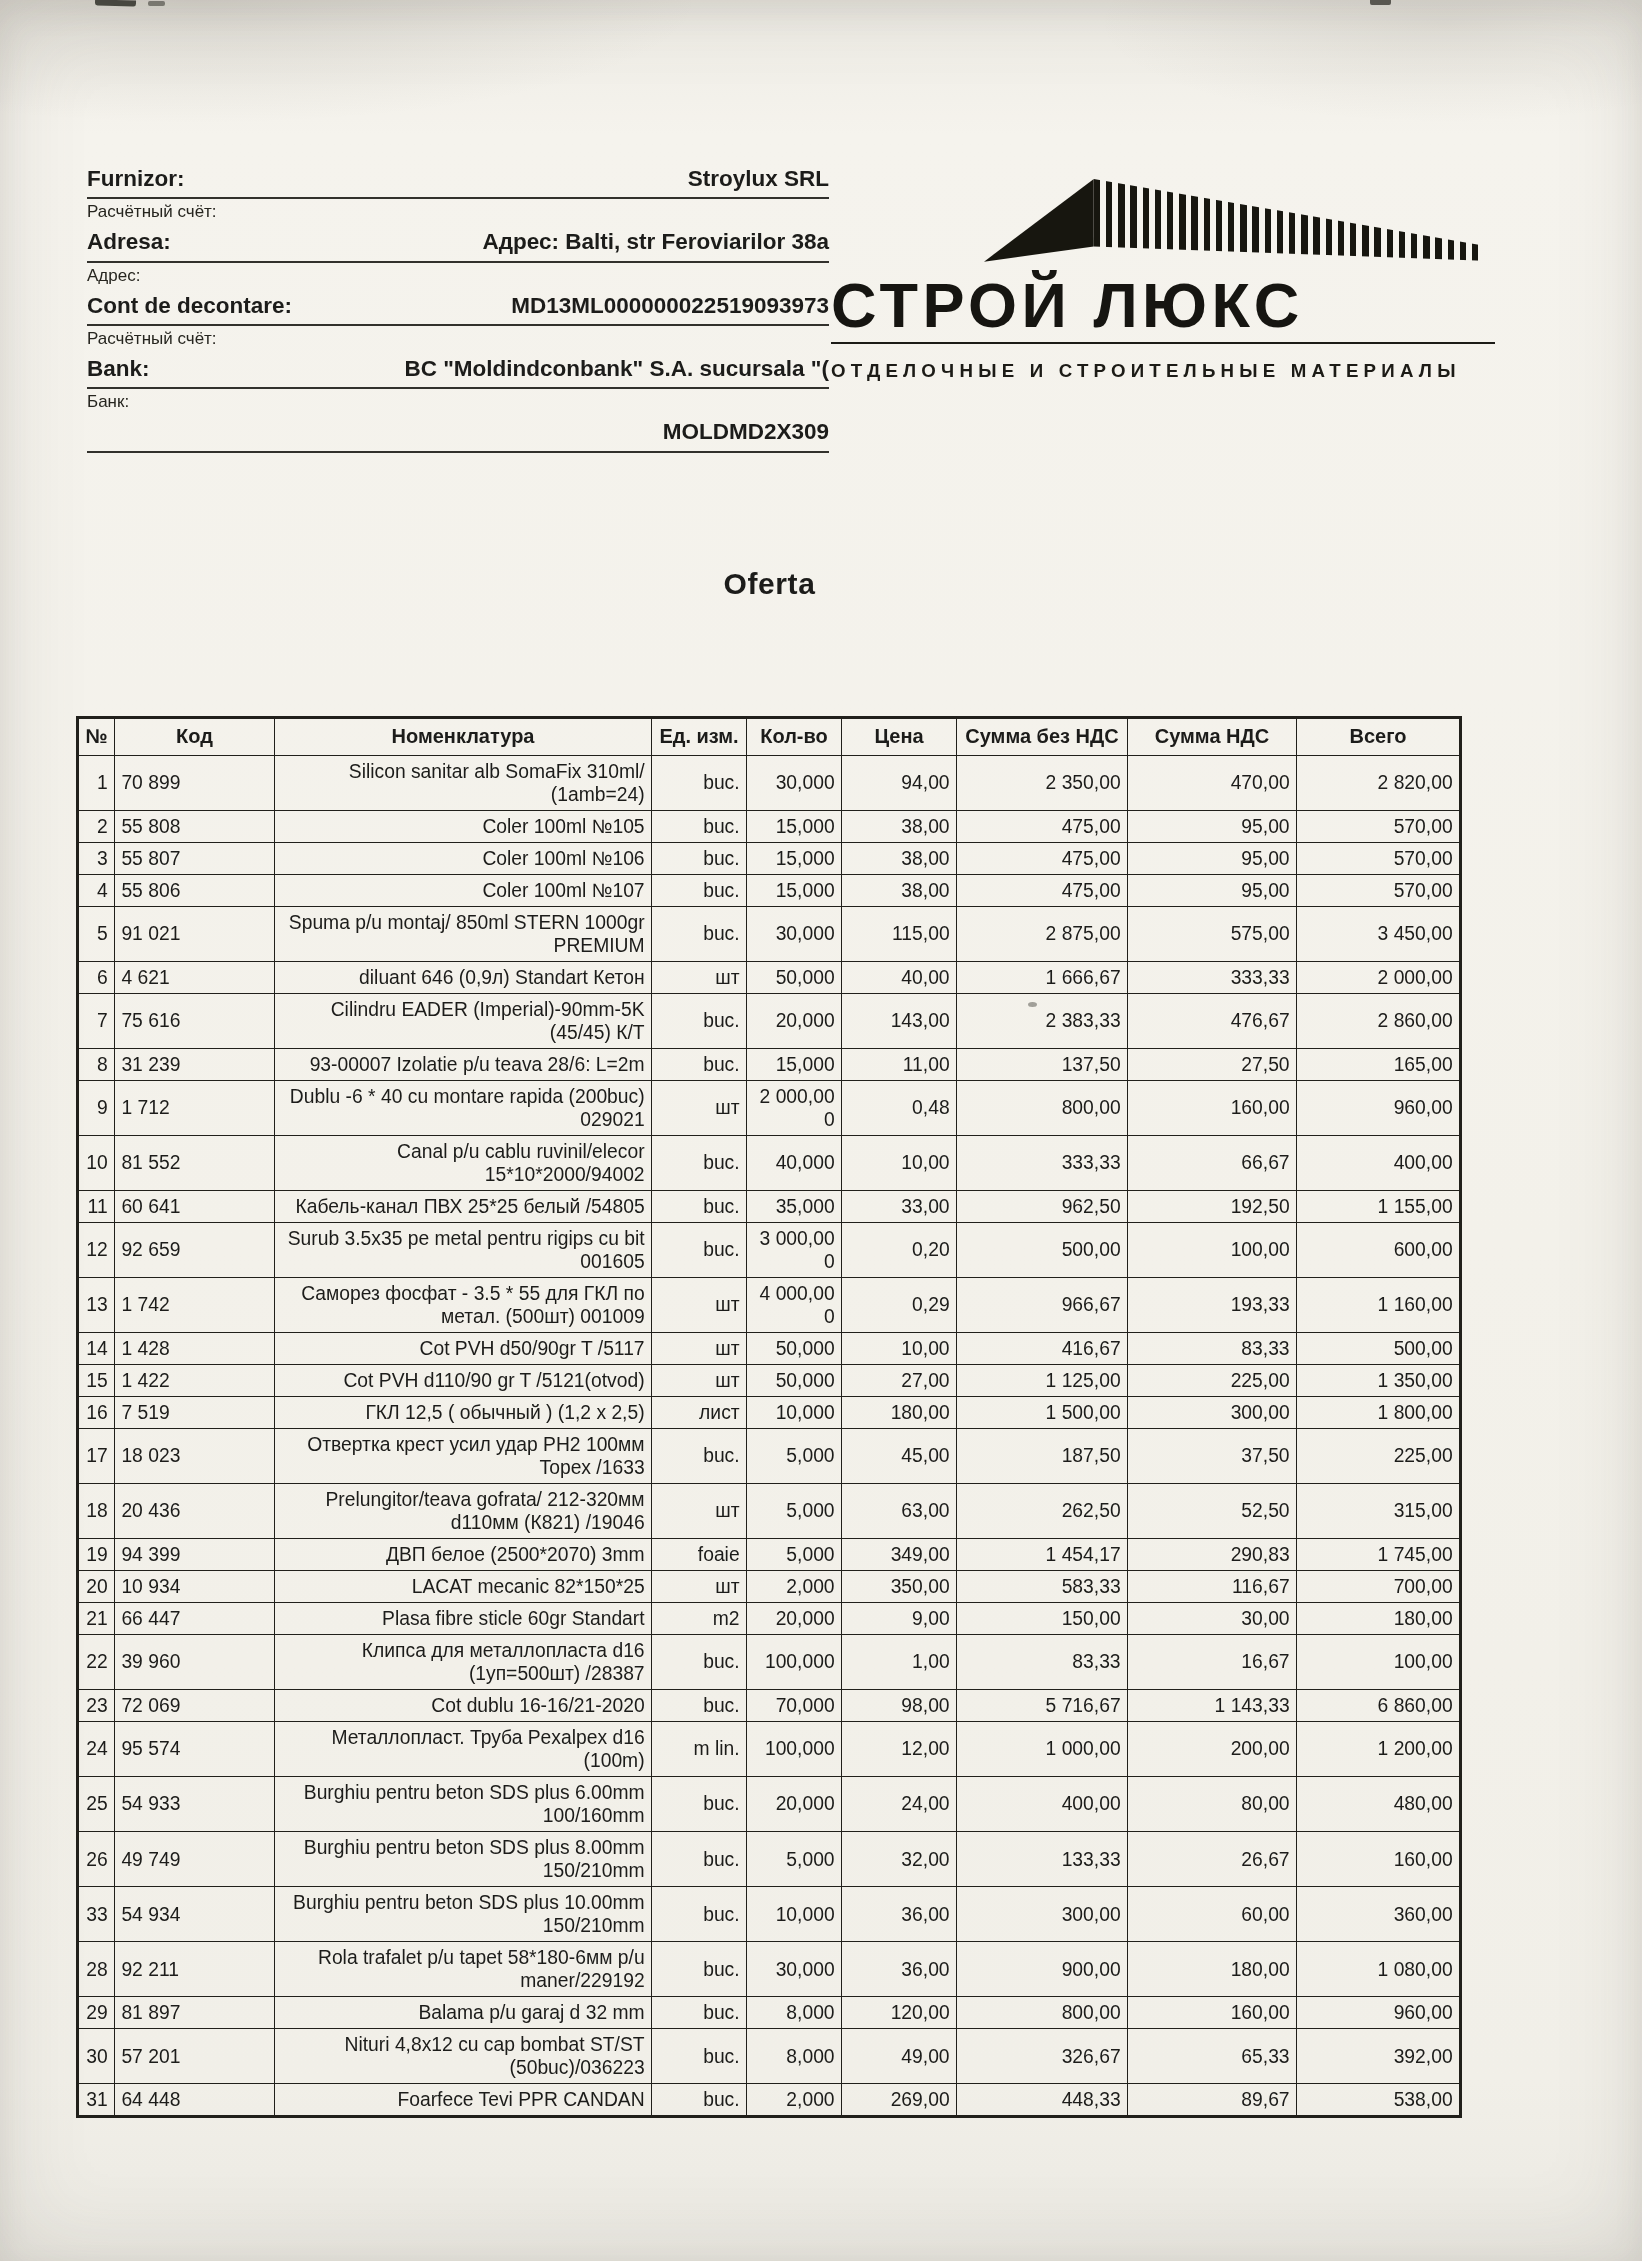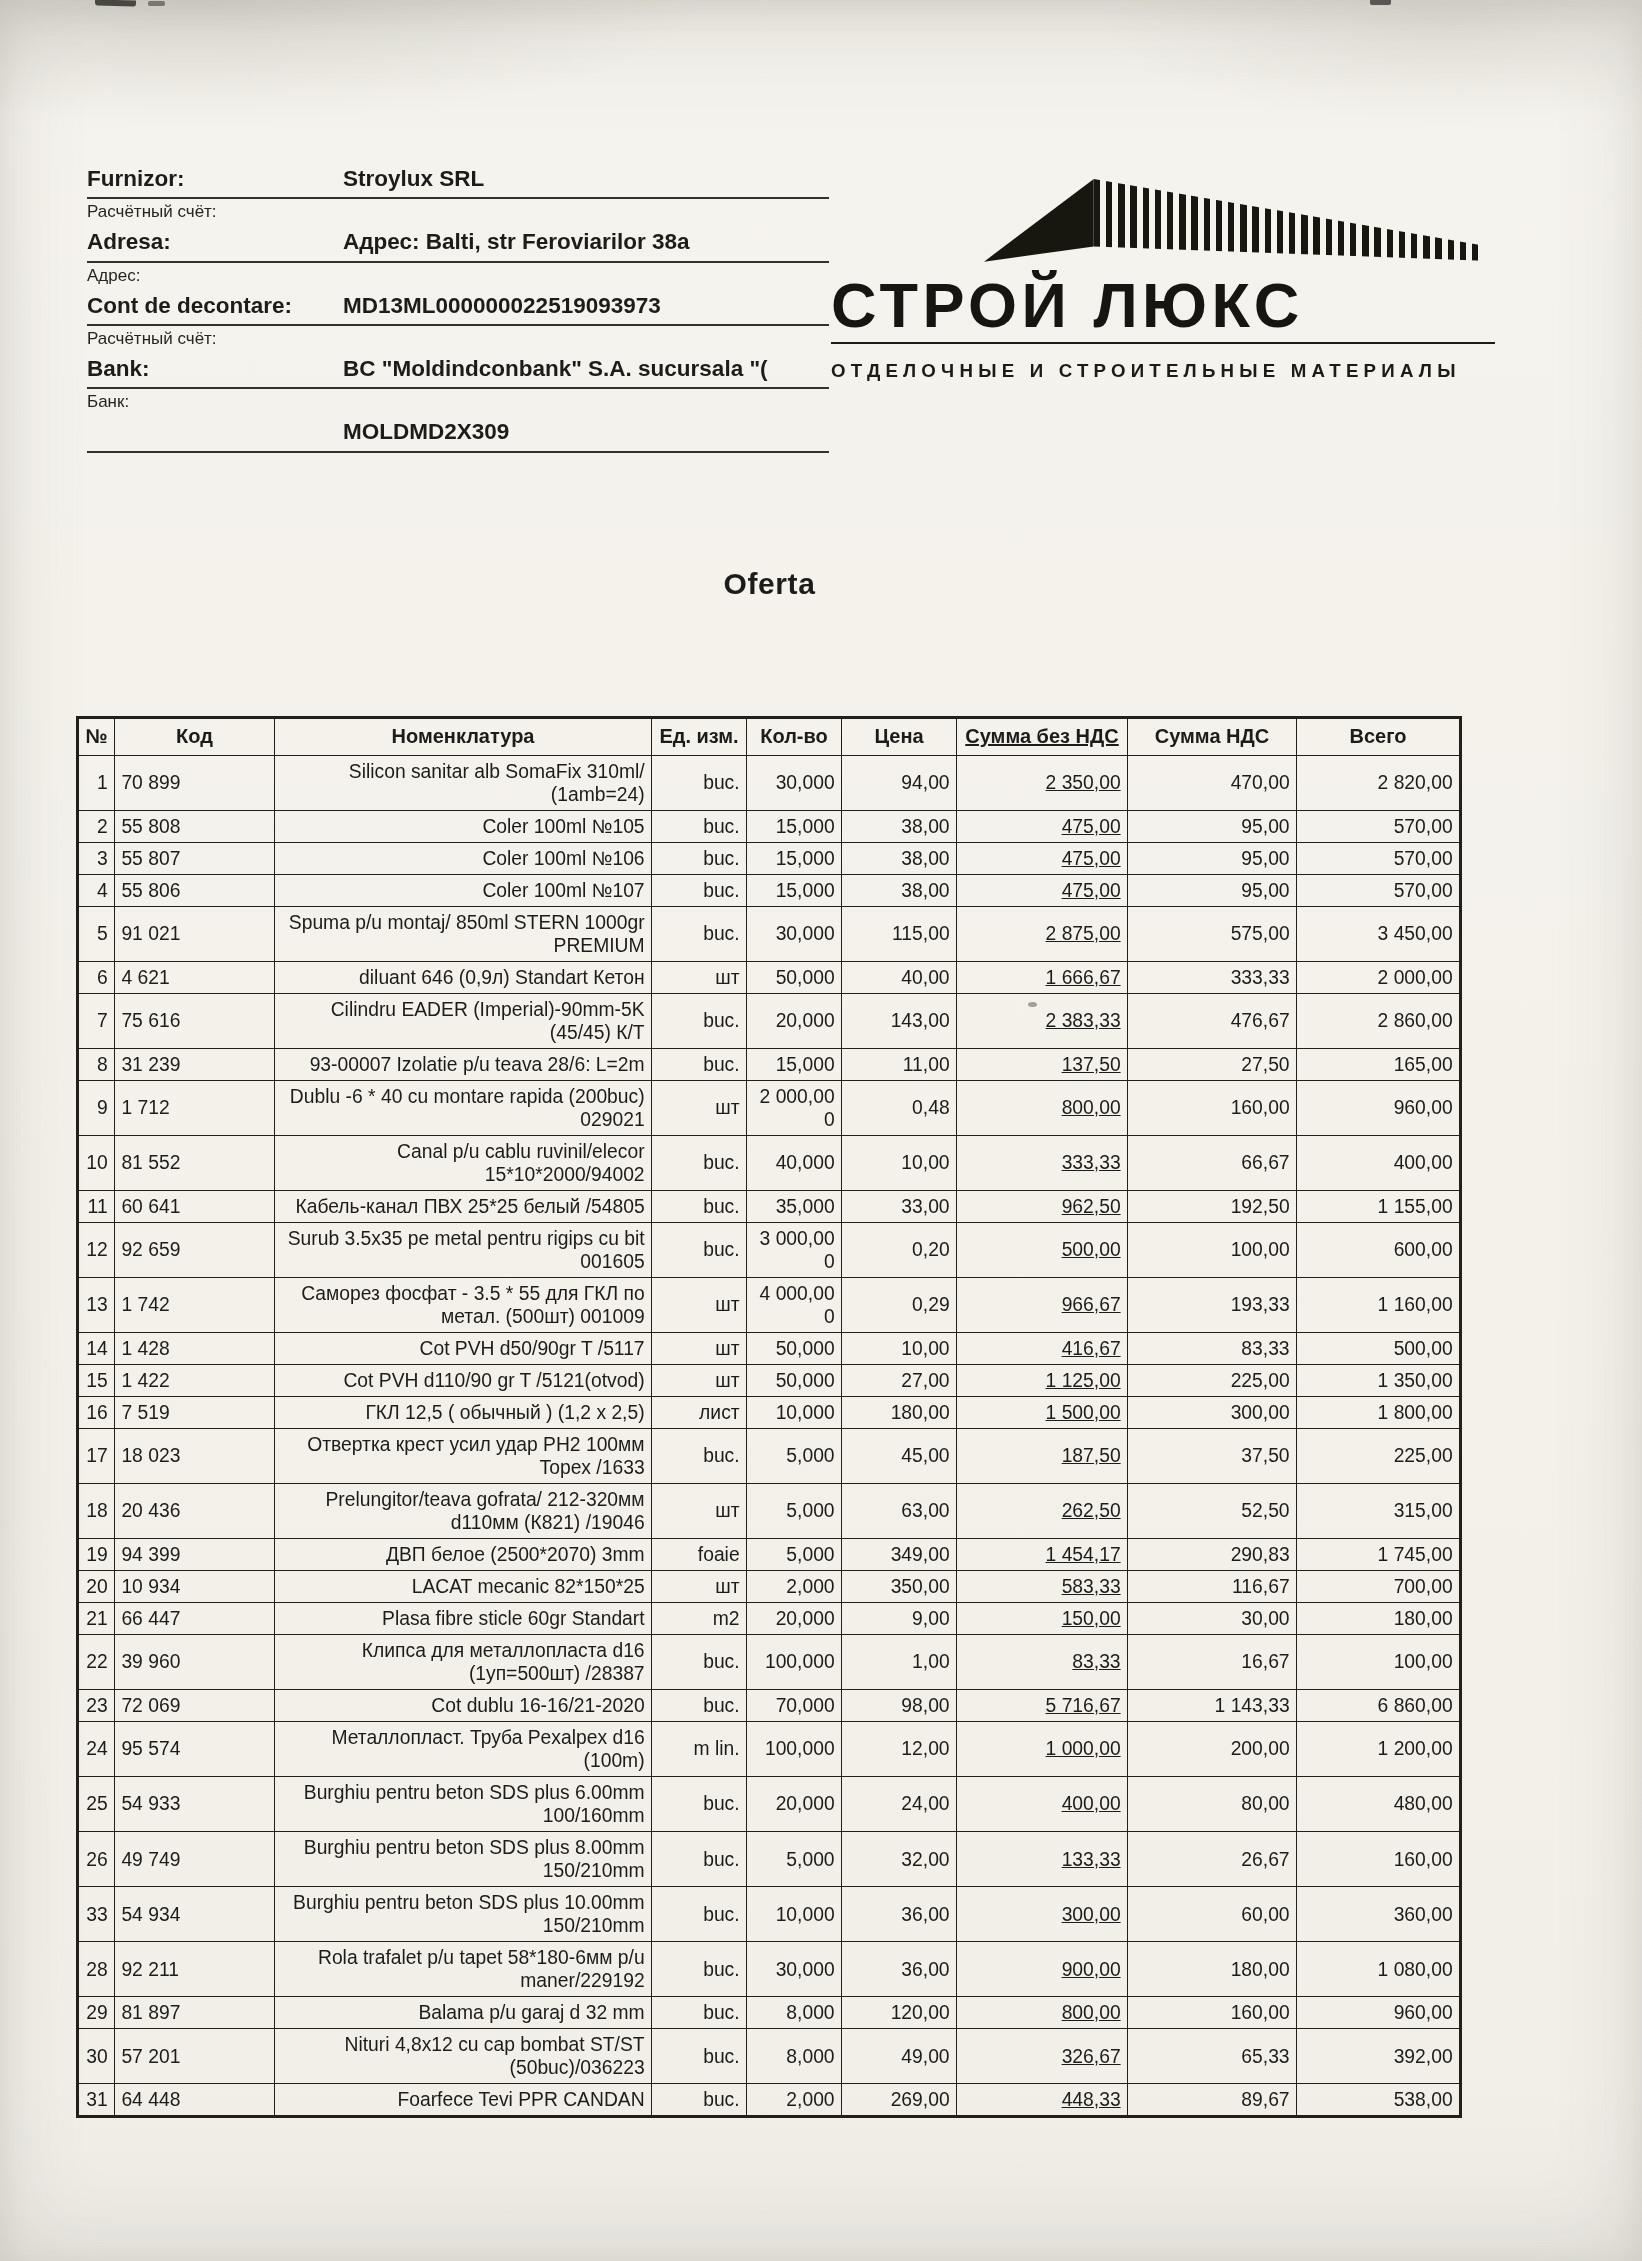--- a/index.html
+++ b/index.html
@@ -18,21 +18,21 @@
   }
   .page::before {
     content: ""; position: absolute; inset: 0; pointer-events: none;
     box-shadow: inset 0 0 90px rgba(95,90,78,0.16), inset 0 10.3px 30px rgba(95,90,78,0.10);
   }
   .smudge { position: absolute; background: #26251f; }
 
   
   .fields { position: absolute; left: 87px; top: 166px; width: 742px; }
   .field-block { margin-bottom: 6.4px; }
-  .field-row { display: flex; align-items: baseline; min-height: 30px; }
+  .field-row { display: flex; align-items: baseline; min-height: 30px; justify-content: space-between; }
   .flabel { flex: 0 0 256px; font-weight: bold; font-size: 22.5px; }
   .fvalue { font-weight: bold; font-size: 22.5px; white-space: nowrap; }
   .rule { height: 1.9px; background: #32312c; margin-top: 1.3px; }
   .fsub { font-size: 17px; margin-top: 3.2px; min-height: 20.6px; color: #26251f; }
 
   
   .logo { position: absolute; left: 831px; top: 179px; width: 664px; }
   .logo-roof { position: relative; width: 499px; height: 95px; margin-left: 153px; }
   .logo-roof::before {
     content: ""; position: absolute; inset: 0;
@@ -79,21 +79,21 @@
     font-size: 19.3px; vertical-align: middle;
     padding: 3.9px 6.4px; line-height: 1.2;
   }
   .c0 { width: 37px;  text-align: right; }
   .c1 { width: 160px; text-align: left; }
   .c2 { width: 377px; text-align: right; }
   .c3 { width: 95px; text-align: right; }
   .c4 { width: 95px; text-align: right; }
   td.c4 { word-break: break-all; margin-top: 20px; }
   .c5 { width: 115px; text-align: right; }
-  .c6 { width: 171px; text-align: right; text-decoration: underline; }
+  .c6 { width: 171px; text-align: right; }
   .c7 { width: 169px; text-align: right; }
   .c8 { width: 164px; text-align: right; }
   th.c0, th.c1, th.c2, th.c3, th.c4, th.c5, th.c6, th.c7, th.c8 { text-align: center; }
 </style>
 </head>
 <body>
 
 <div class="page">
 
   <div class="smudge" style="left:95px; top:0; width:41px; height:5.8px; opacity:.8; border-radius:0 0 2.6px 2.6px; transform:rotate(1.5deg);"></div>

